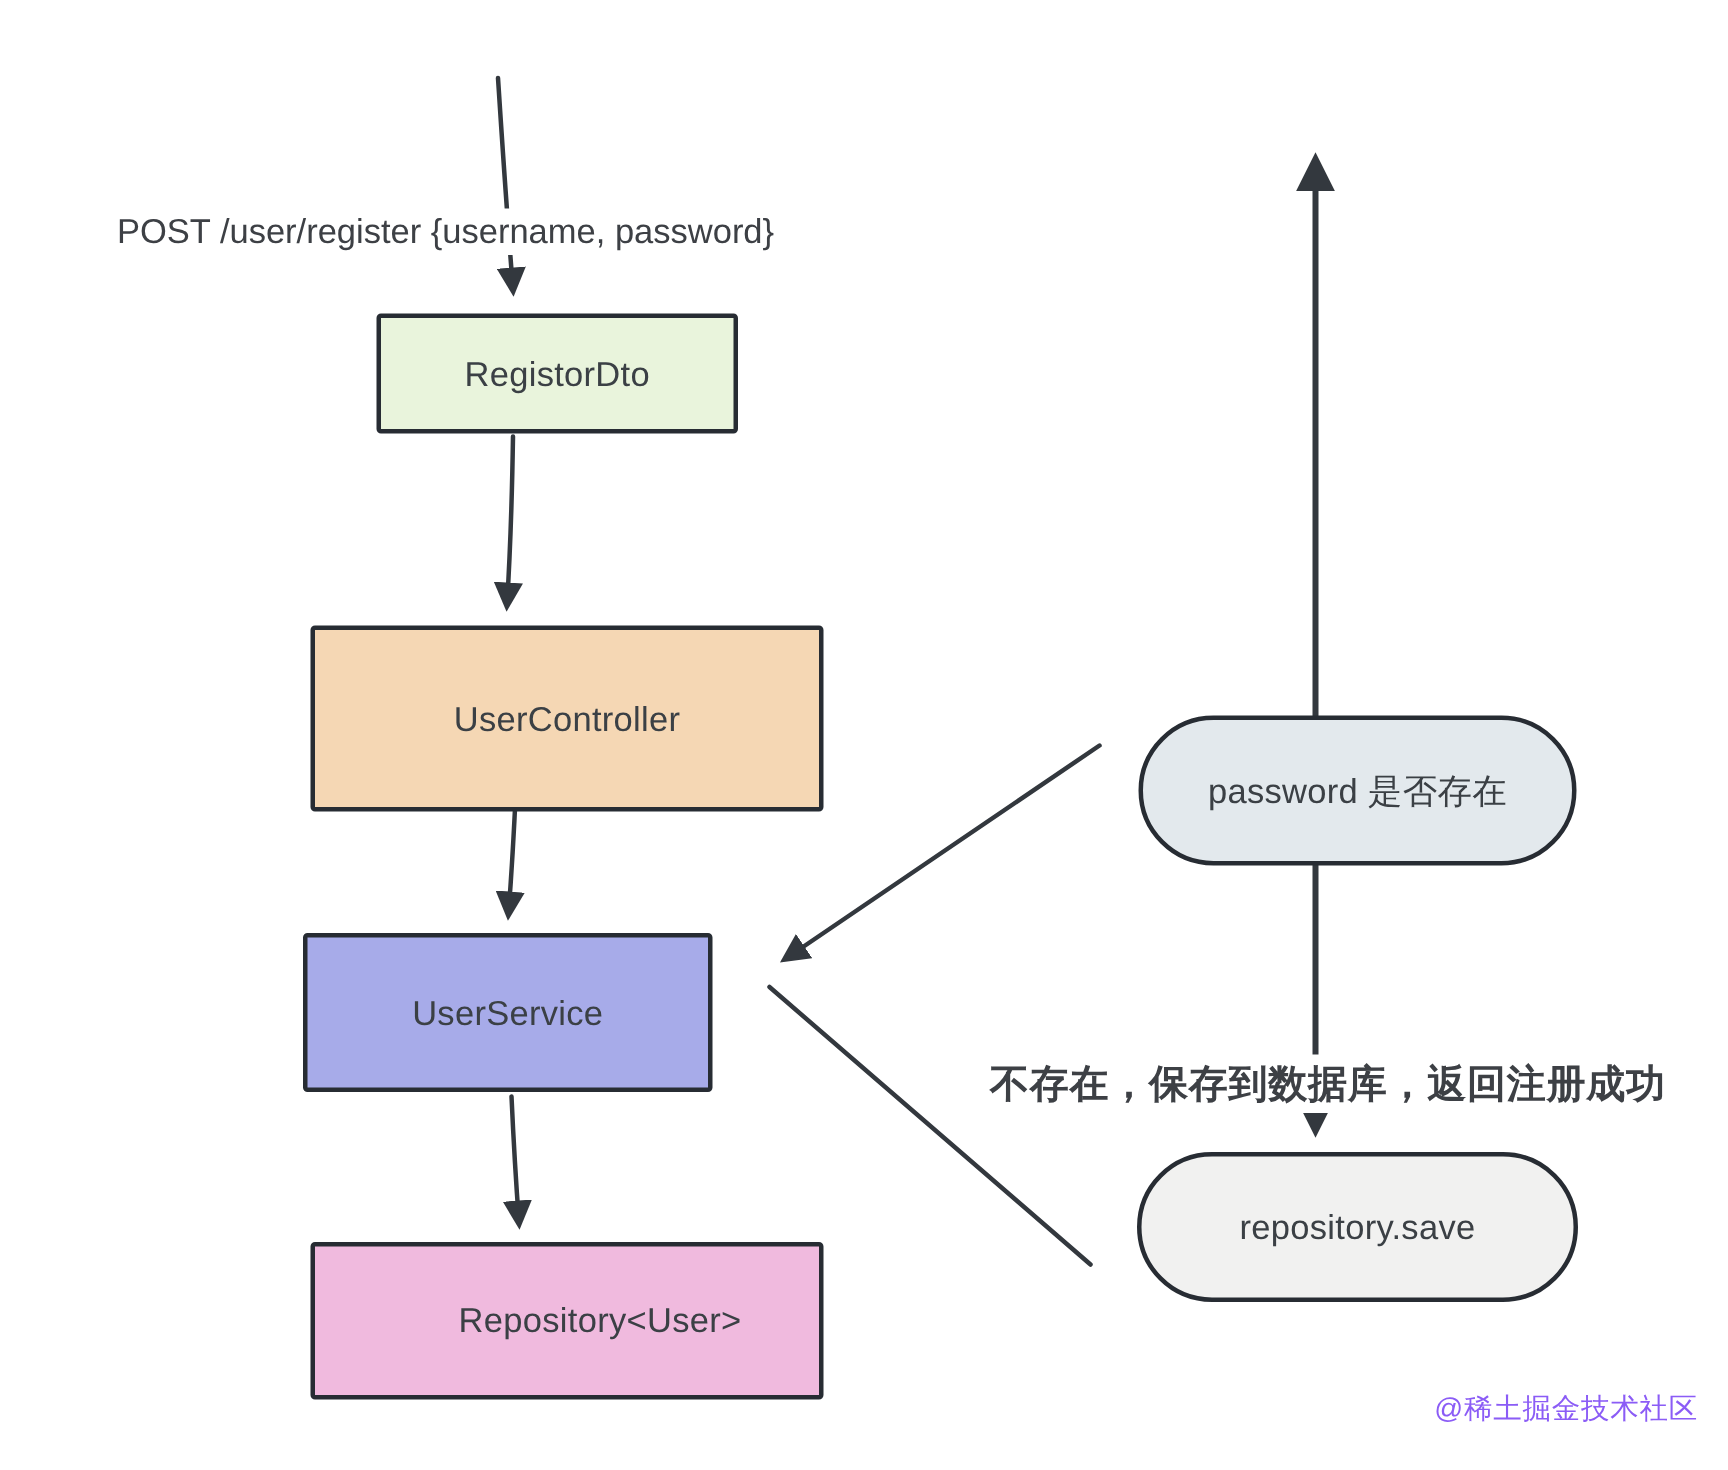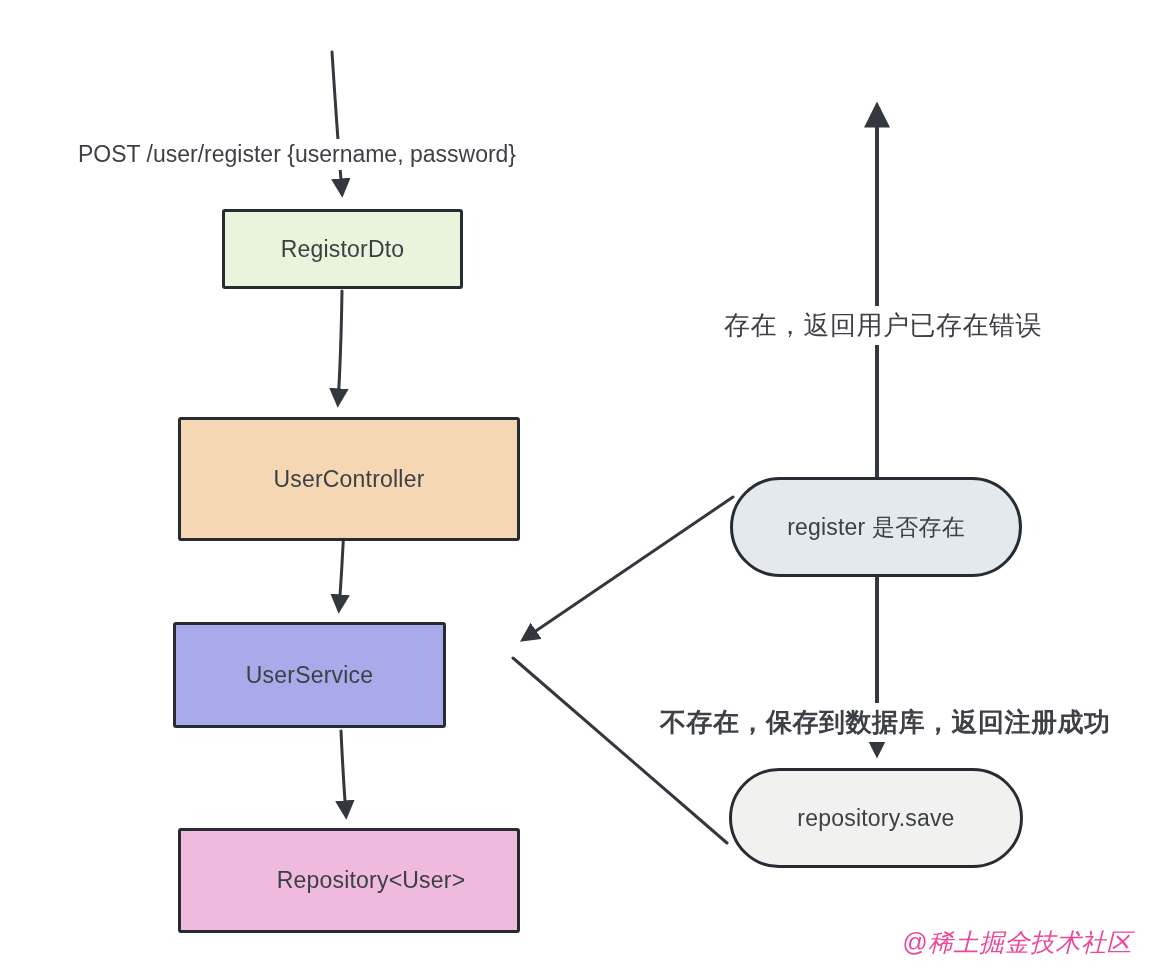--- a/index.html
+++ b/index.html
@@ -29,20 +29,21 @@
     z-index: 2;
     display: flex;
     align-items: center;
     justify-content: center;
     border: 3px solid #272c33;
     color: #3b4045;
     font-size: 23px;
     letter-spacing: 0.2px;
     box-sizing: border-box;
     text-align: center;
+    margin-left: 29px;
   }
   .node.rect { border-radius: 3px; }
   .node.pill { border-radius: 52px; }
 
   #node-registor-dto   { left: 222px; top: 209px; width: 241px; height: 80px;  background: #e9f4dc; }
   #node-user-controller{ left: 178px; top: 417px; width: 342px; height: 124px; background: #f5d7b4; }
   #node-user-service   { left: 173px; top: 622px; width: 273px; height: 106px; background: #a7abe9; }
   #node-repository     { left: 178px; top: 828px; width: 342px; height: 105px; background: #f0bade; padding-left: 44px; }
   #node-username-check { left: 730px; top: 477px; width: 292px; height: 100px; background: #e3e9ed; }
   #node-repository-save{ left: 729px; top: 768px; width: 294px; height: 100px; background: #f1f1f0; }
@@ -66,24 +67,23 @@
     padding: 2px 8px;
     letter-spacing: 0.5px;
   }
   .label-exists { left: 716px; top: 266px; }
   .label-not-exists { left: 652px; top: 663px; font-weight: bold; }
 
   .watermark {
     position: absolute;
     z-index: 3;
     right: 20px; top: 926px;
-    font-size: 25px;
-    color: #ec4899;
+    font-size: 19px;
+    color: #8b5cf6;
     letter-spacing: 0.5px;
-    font-style: italic;
   }
 </style>
 </head>
 <body>
 
 <div class="canvas">
 
   <svg class="arrows-layer" width="1152" height="980" viewBox="0 0 1152 980" xmlns="http://www.w3.org/2000/svg">
     <defs>
       <marker id="arrowhead" viewBox="0 0 10 10" refX="7.5" refY="5" markerWidth="6.5" markerHeight="6.5" orient="auto-start-reverse">
@@ -114,26 +114,25 @@
 
   <div class="node rect" id="node-user-service">
     <span>UserService</span>
   </div>
 
   <div class="node rect" id="node-repository">
     <span>Repository&lt;User&gt;</span>
   </div>
 
   <div class="node pill" id="node-username-check">
-    <span>register 是否存在</span>
+    <span>password 是否存在</span>
   </div>
 
   <div class="node pill" id="node-repository-save">
     <span>repository.save</span>
   </div>
 
-  <div class="free-label label-cn label-exists">存在，返回用户已存在错误</div>
 
   <div class="free-label label-cn label-not-exists">不存在，保存到数据库，返回注册成功</div>
 
   <div class="watermark">@稀土掘金技术社区</div>
 
 </div>
 
 </body></html>

